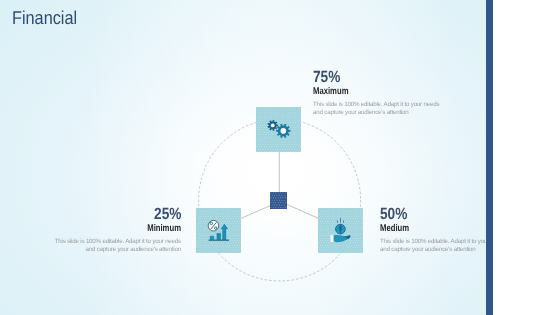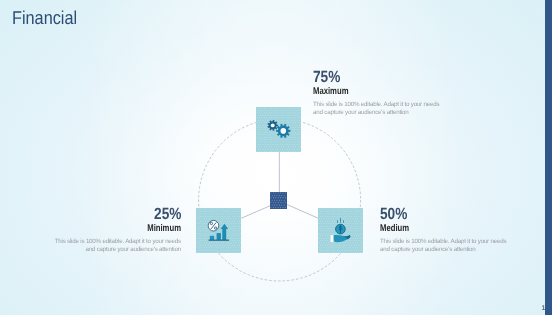--- a/index.html
+++ b/index.html
@@ -1,19 +1,19 @@
 <!DOCTYPE html>
 <html><head>
 <meta charset="utf-8">
 <style>
   html,body{margin:0;padding:0;}
   *{-webkit-font-smoothing:antialiased;}
   body{width:560px;height:315px;overflow:hidden;font-family:"Liberation Sans",sans-serif;
     -webkit-font-smoothing:antialiased;text-rendering:geometricPrecision;}
-  #slide{position:relative;transform:translateZ(0);width:552px;height:315px;
+  #slide{position:relative;transform:translateZ(0);width:493px;height:315px;
     background:
       radial-gradient(ellipse 190px 520px at 272px 160px,
         rgba(255,255,255,.55) 0%, rgba(255,255,255,.40) 35%, rgba(255,255,255,.20) 65%, rgba(255,255,255,0) 100%),
       radial-gradient(ellipse 400px 280px at 276px 175px,
         #FFFFFF 0%, #FDFEFF 13%, #F5FBFD 24%, #EFF8FC 34%, #EAF6FB 44%, #E5F4FA 56%, #E1F3F8 70%, #DCF1F7 85%, #D9F1F8 100%);
     overflow:hidden;}
   .rightbar{position:absolute;right:0;top:0;width:7px;height:315px;background:#30568A;}
   .title{position:absolute;left:12.2px;top:8.5px;font-size:18.6px;color:#2D4D74;line-height:18px;transform:scaleX(0.875);transform-origin:left top;}
   .pagenum{position:absolute;left:541.6px;top:305px;font-size:7px;font-weight:bold;color:#5B7086;line-height:7px;}
   .diagram{position:absolute;left:0;top:0;width:560px;height:315px;}

